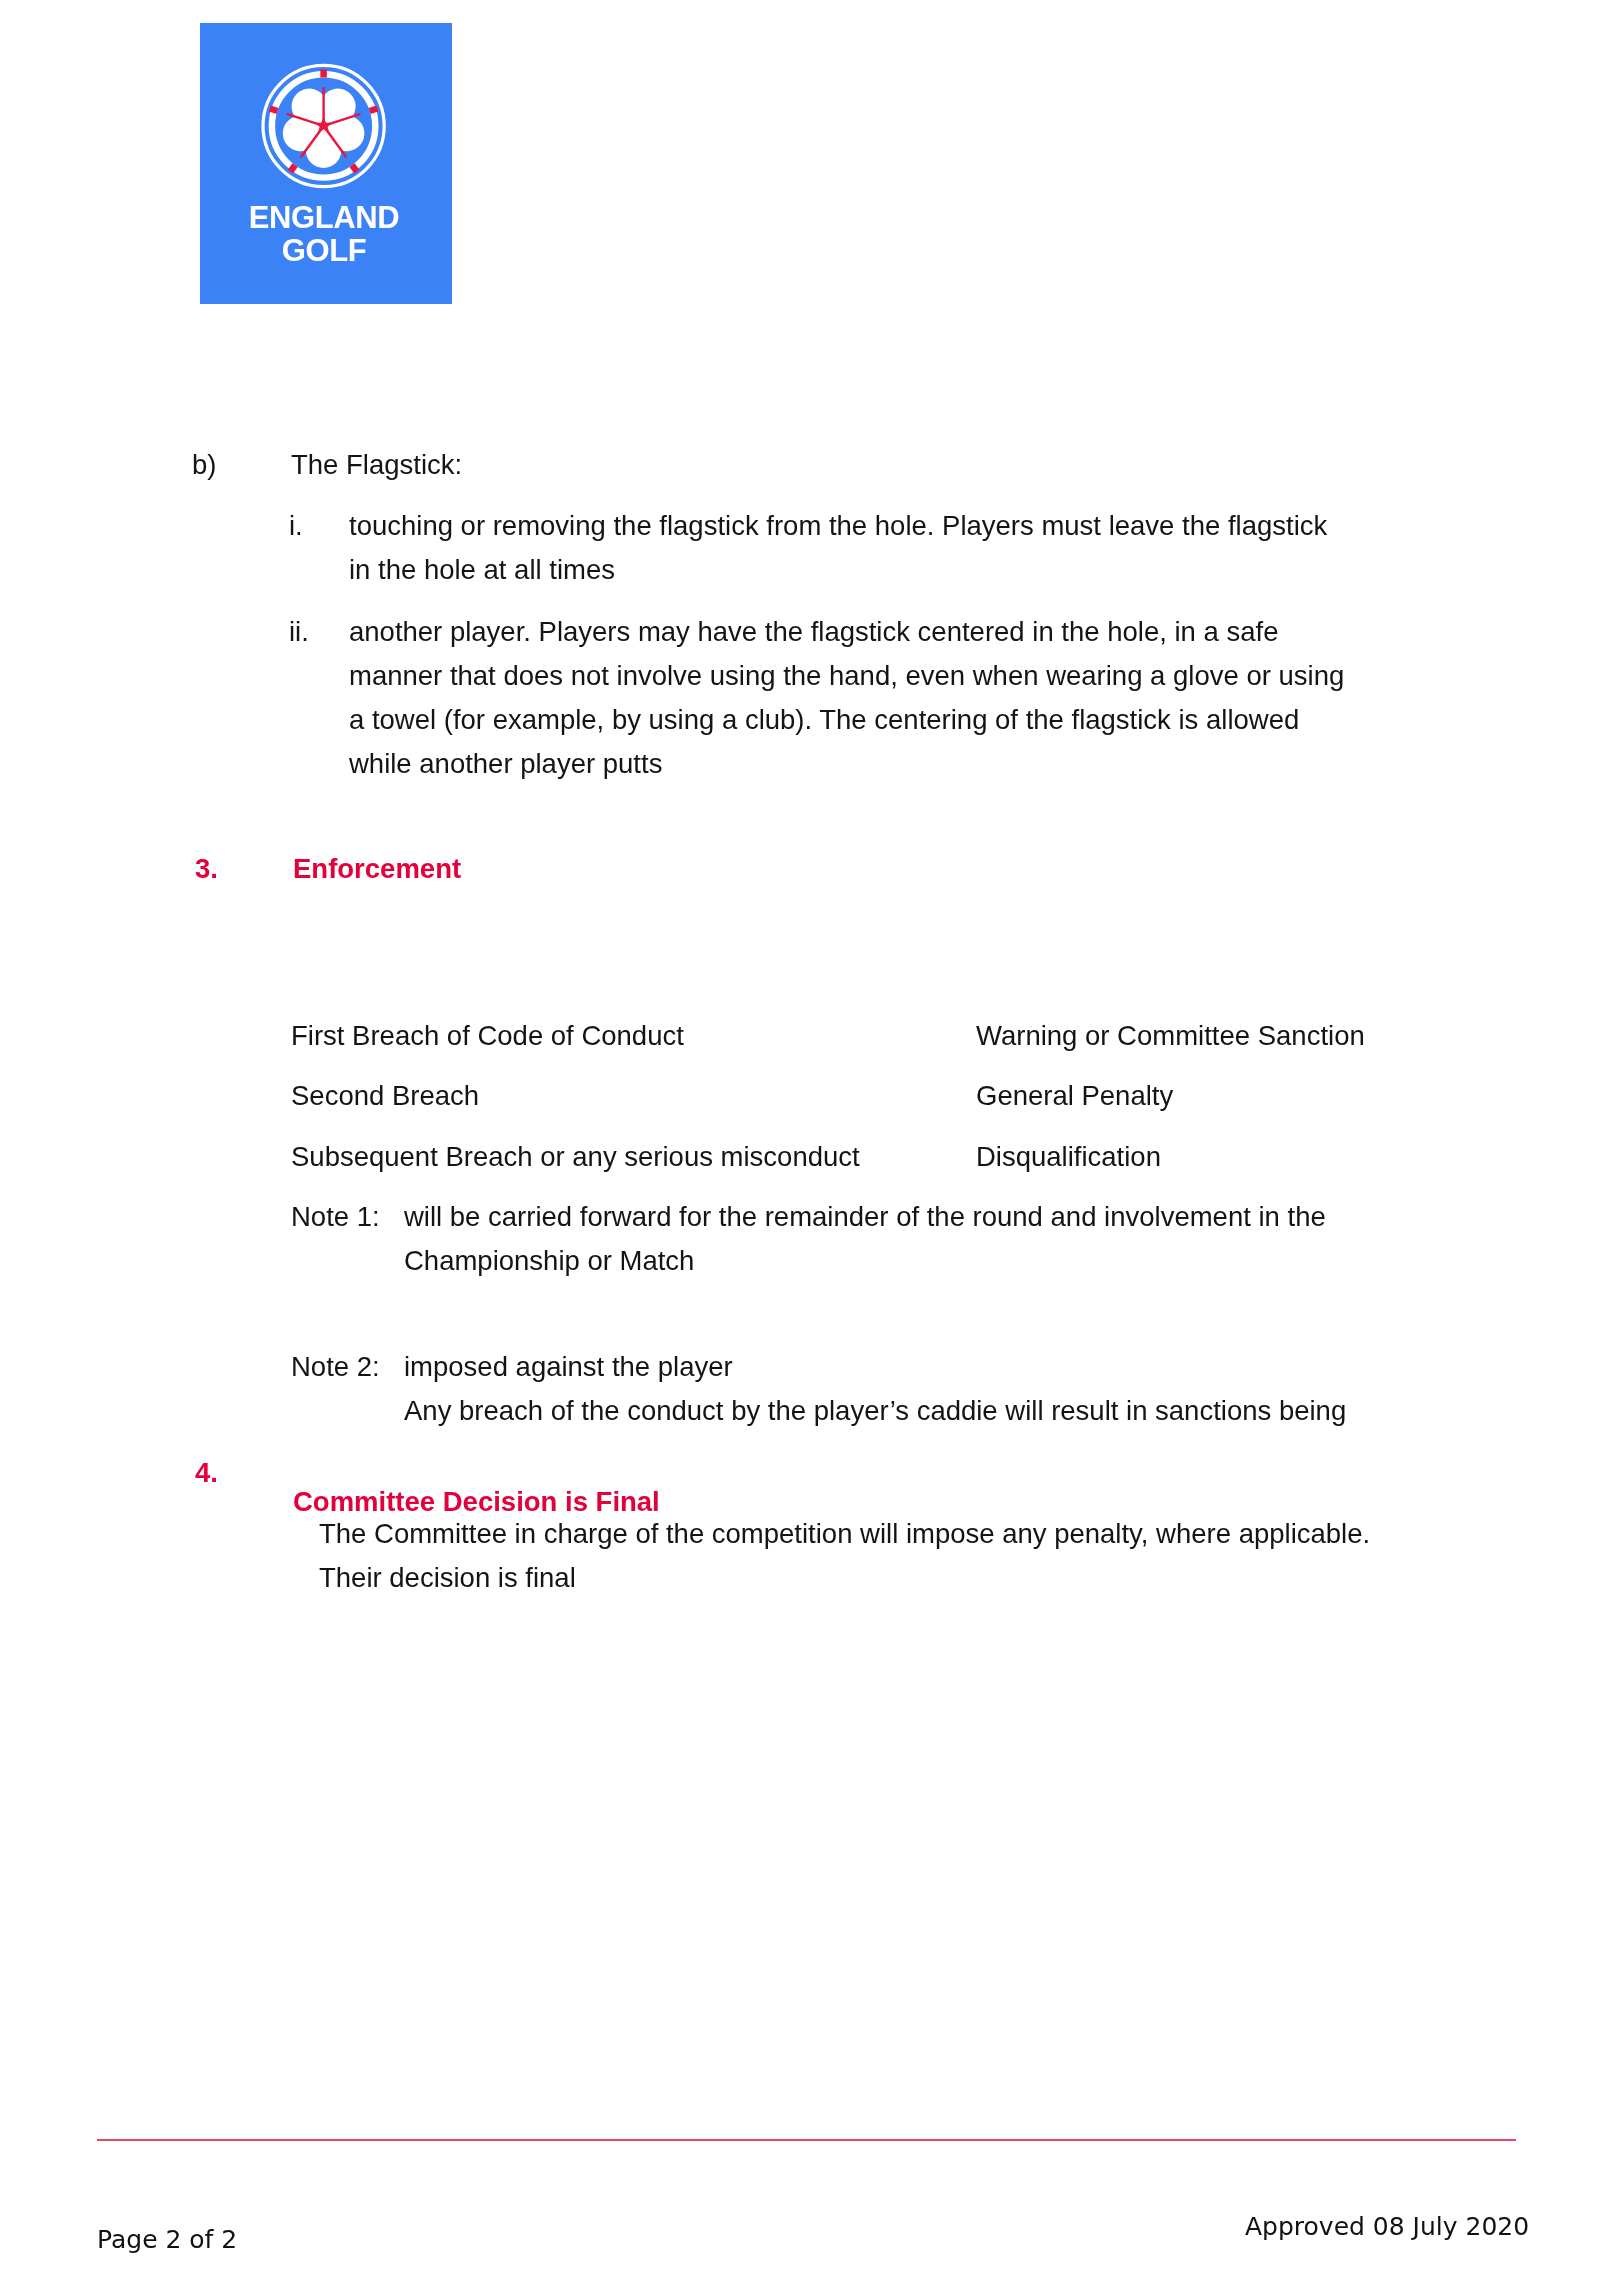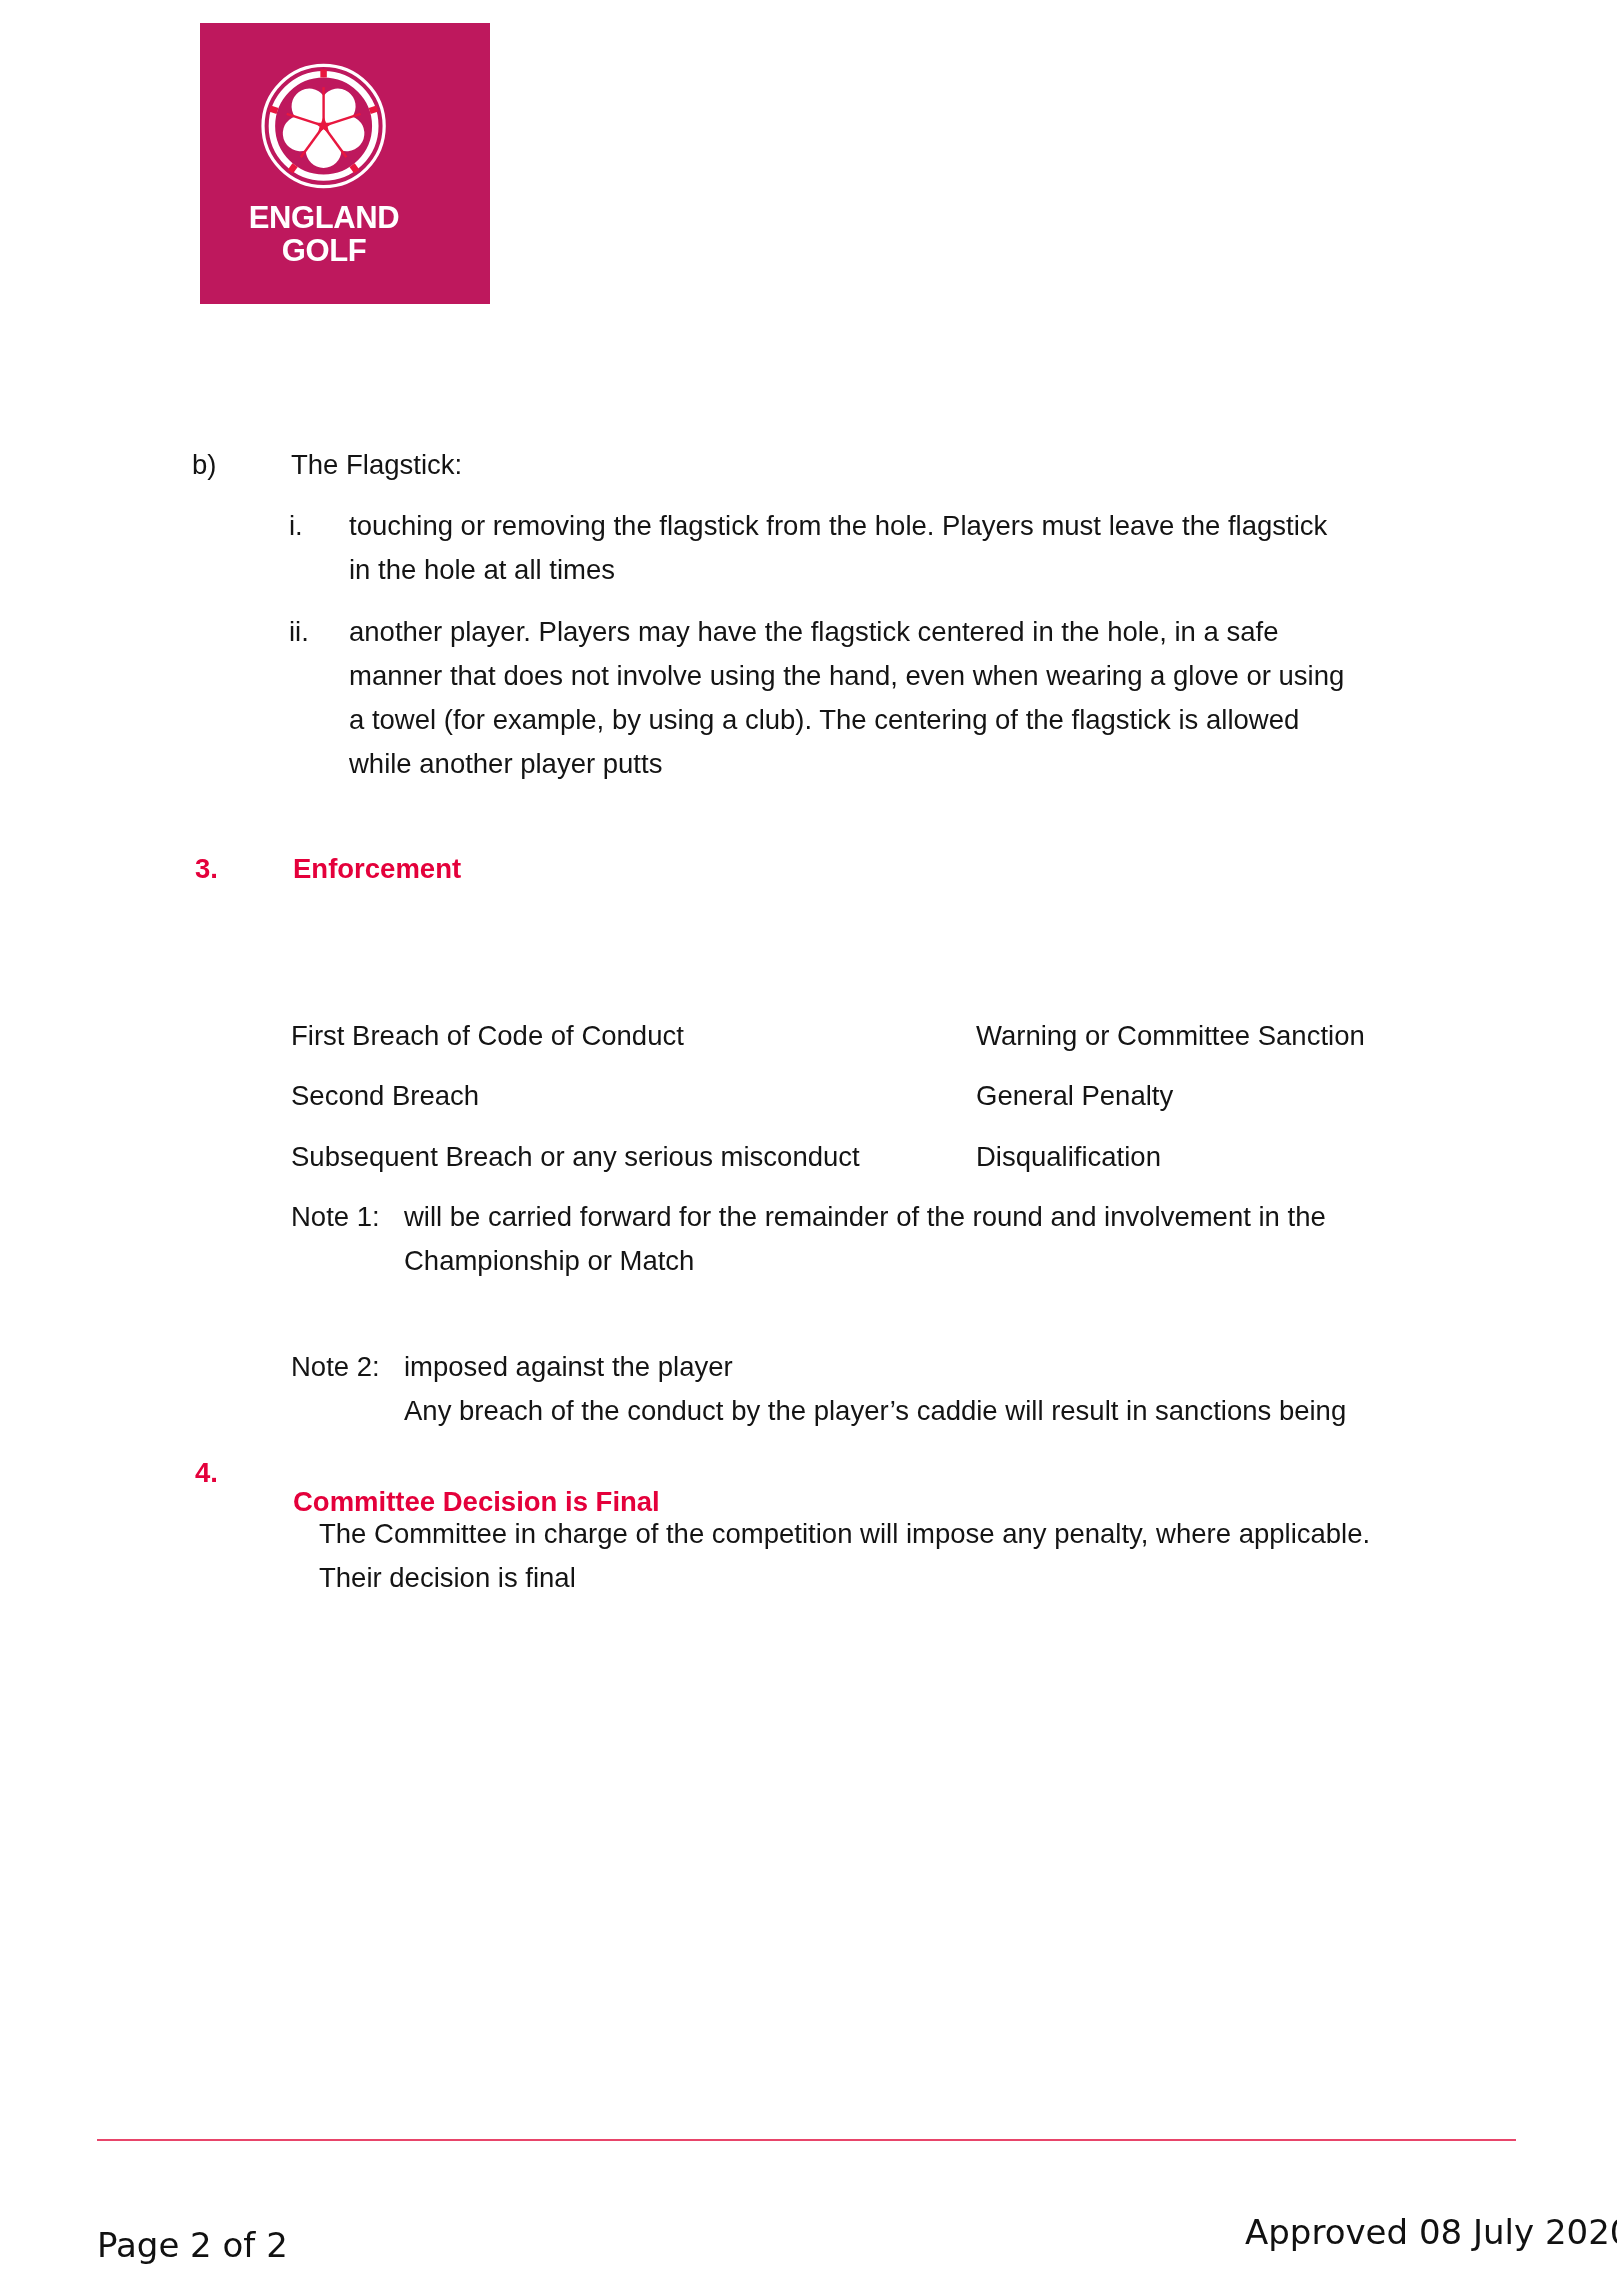--- a/index.html
+++ b/index.html
@@ -1,27 +1,27 @@
 <!DOCTYPE html>
 <html style="font-size:13px"><head>
 <meta charset="utf-8">
 <style>
   html, body { margin: 0; padding: 0; background: #ffffff; }
   body { width: 1617px; height: 2284px; position: relative; overflow: hidden;
          font-family: "DejaVu Sans", "Liberation Sans", sans-serif; color: #111111; }
   .abs { position: absolute; white-space: nowrap; }
-  .logo { position: absolute; left: 200px; top: 22.6px; width: 290px; height: 281px; background: #be185d; }
+  .logo { position: absolute; left: 200px; top: 22.6px; width: 252px; height: 281px; background: #3b82f6; }
   .logo svg { position: absolute; left: 0; top: 0; }
   .logo-text { position: absolute; left: 0; width: 248px; text-align: center; color: #ffffff;
                font-family: "Liberation Sans", sans-serif; font-weight: bold; font-size: 31px; line-height: 31px; letter-spacing: -0.4px; }
   .heading { font-family: "Liberation Sans", sans-serif; font-size: 27.5px; line-height: 44px; color: #E4003B; font-weight: bold; }
   .gray { color: #555555; margin-left: 28px; }
   .block { position: absolute; font-family: "Liberation Sans", sans-serif; font-size: 27.5px; line-height: 44px; color: #141414; }
   .footer-line { position: absolute; left: 97px; top: 2139px; width: 1419px; height: 2.4px; background: #E8456A; }
-  .footer-text { font-family: "DejaVu Sans", sans-serif; font-size: 34px; color: #111111; }
+  .footer-text { font-family: "DejaVu Sans", sans-serif; font-size: 25px; color: #111111; }
 </style>
 </head>
 <body>
 
 <div class="logo">
   <svg width="248" height="281" viewBox="0 0 307 347">
     <g transform="translate(153,127)">
       <circle r="75" fill="none" stroke="#ffffff" stroke-width="4"></circle>
       <circle r="64" fill="none" stroke="#ffffff" stroke-width="8"></circle>
 

